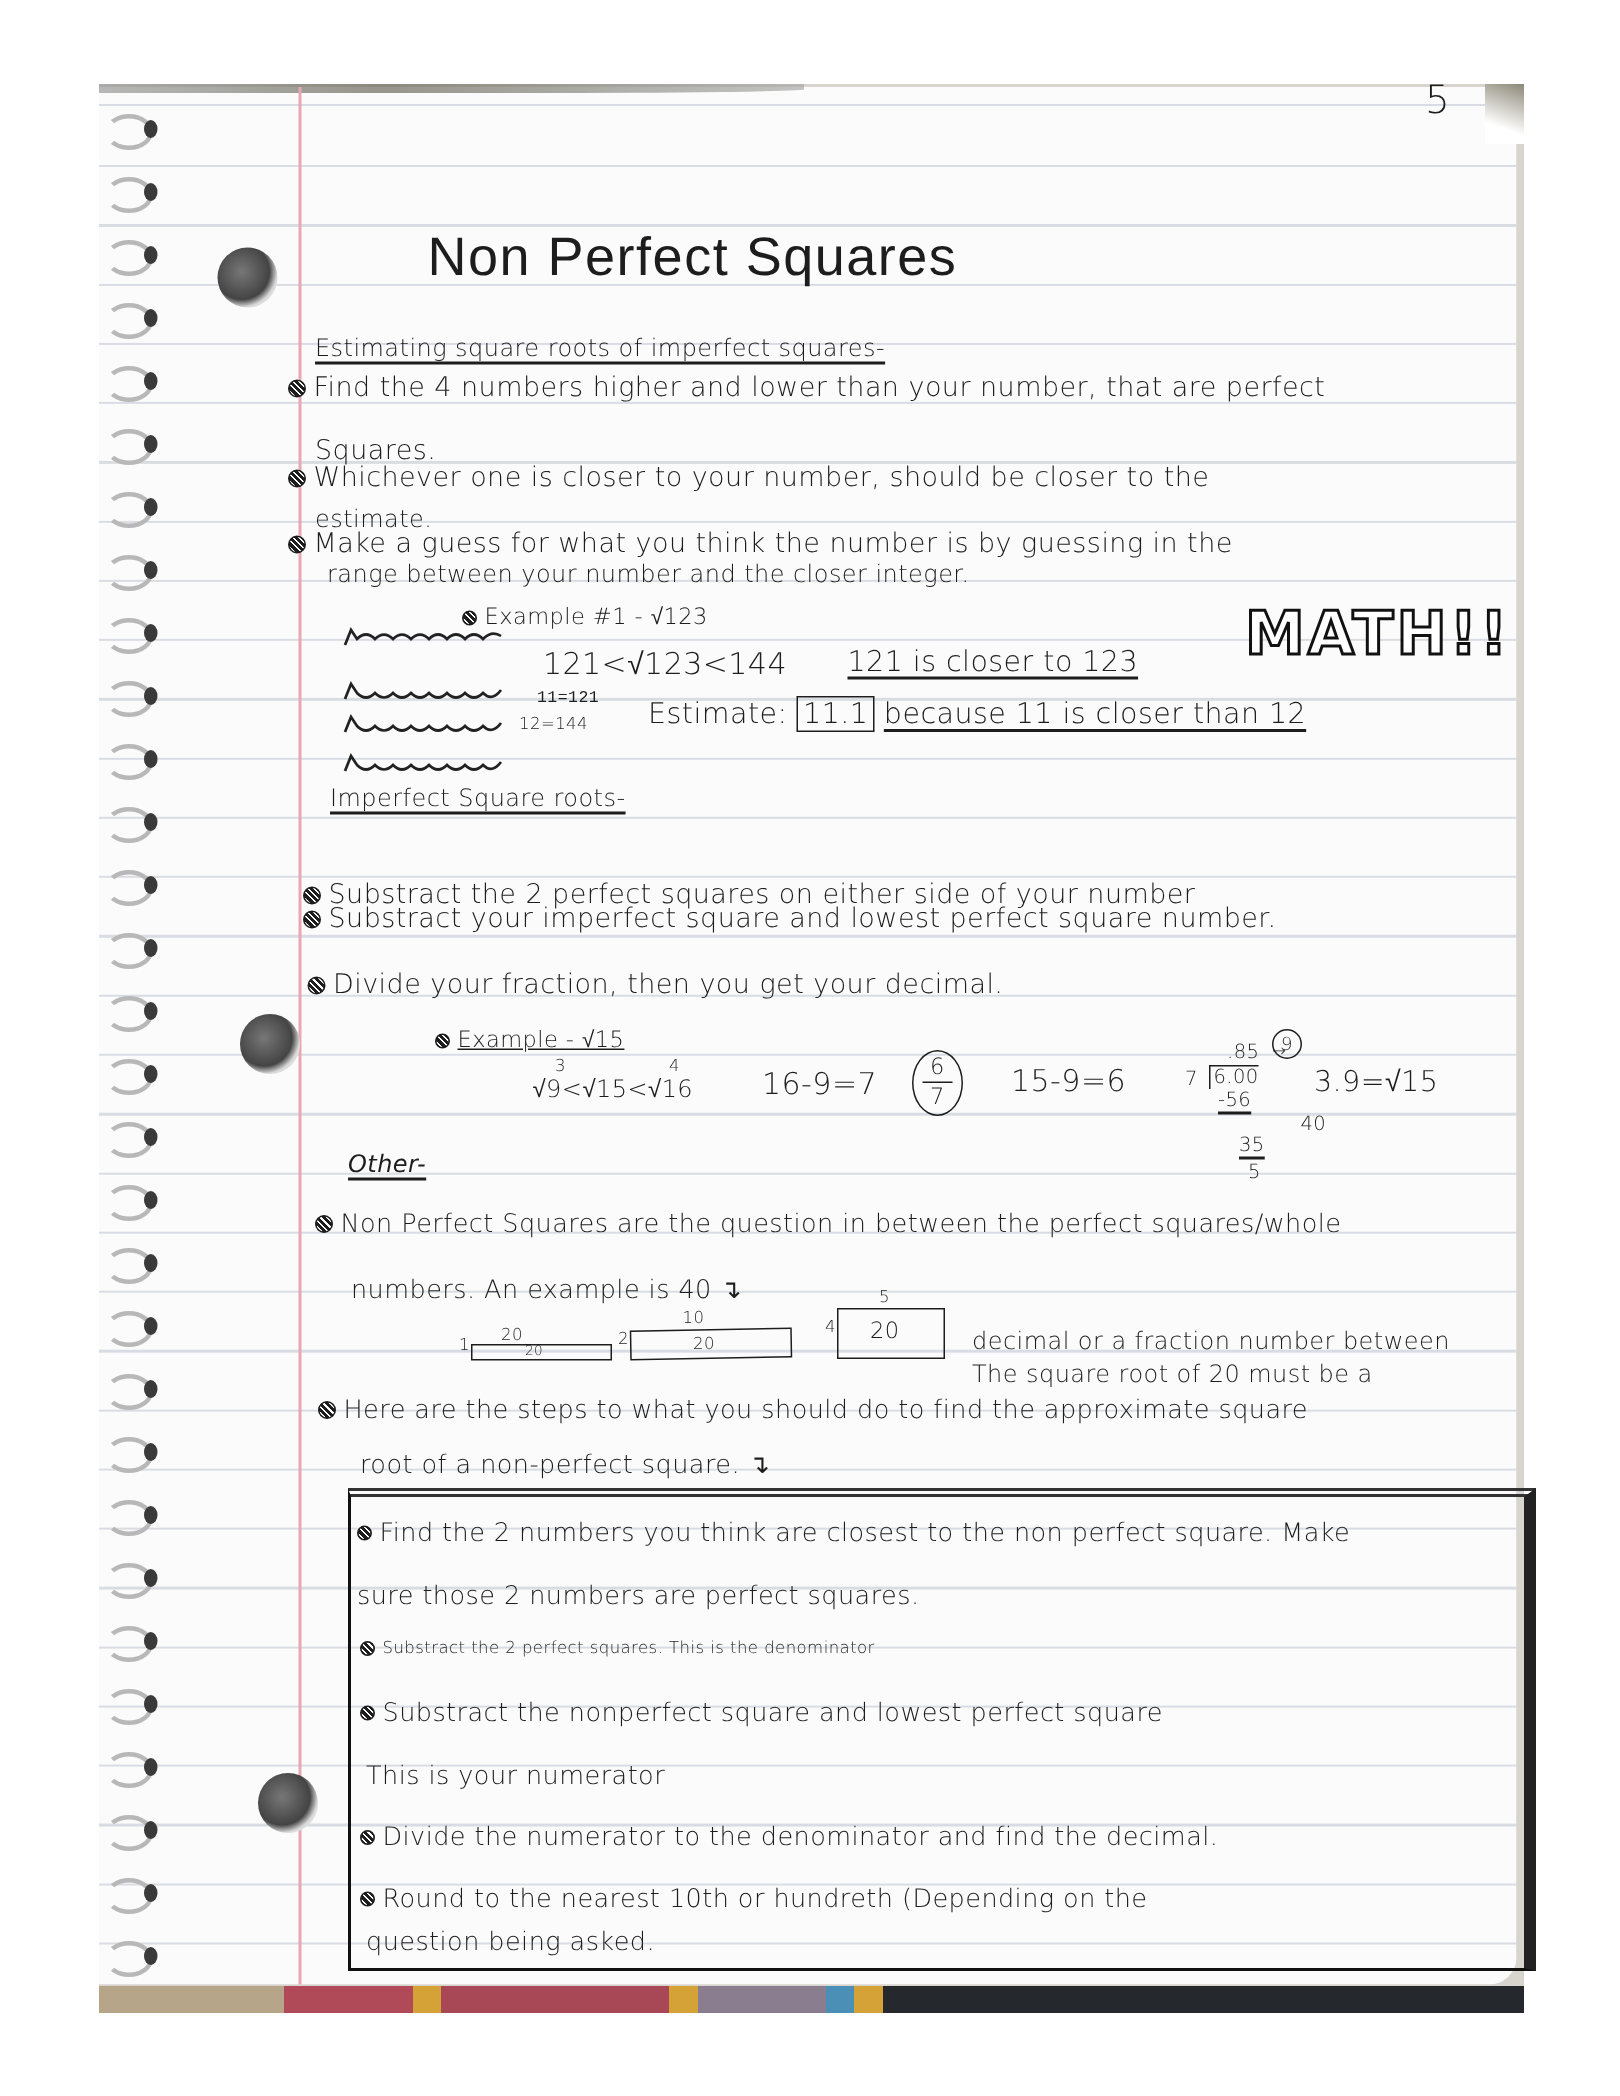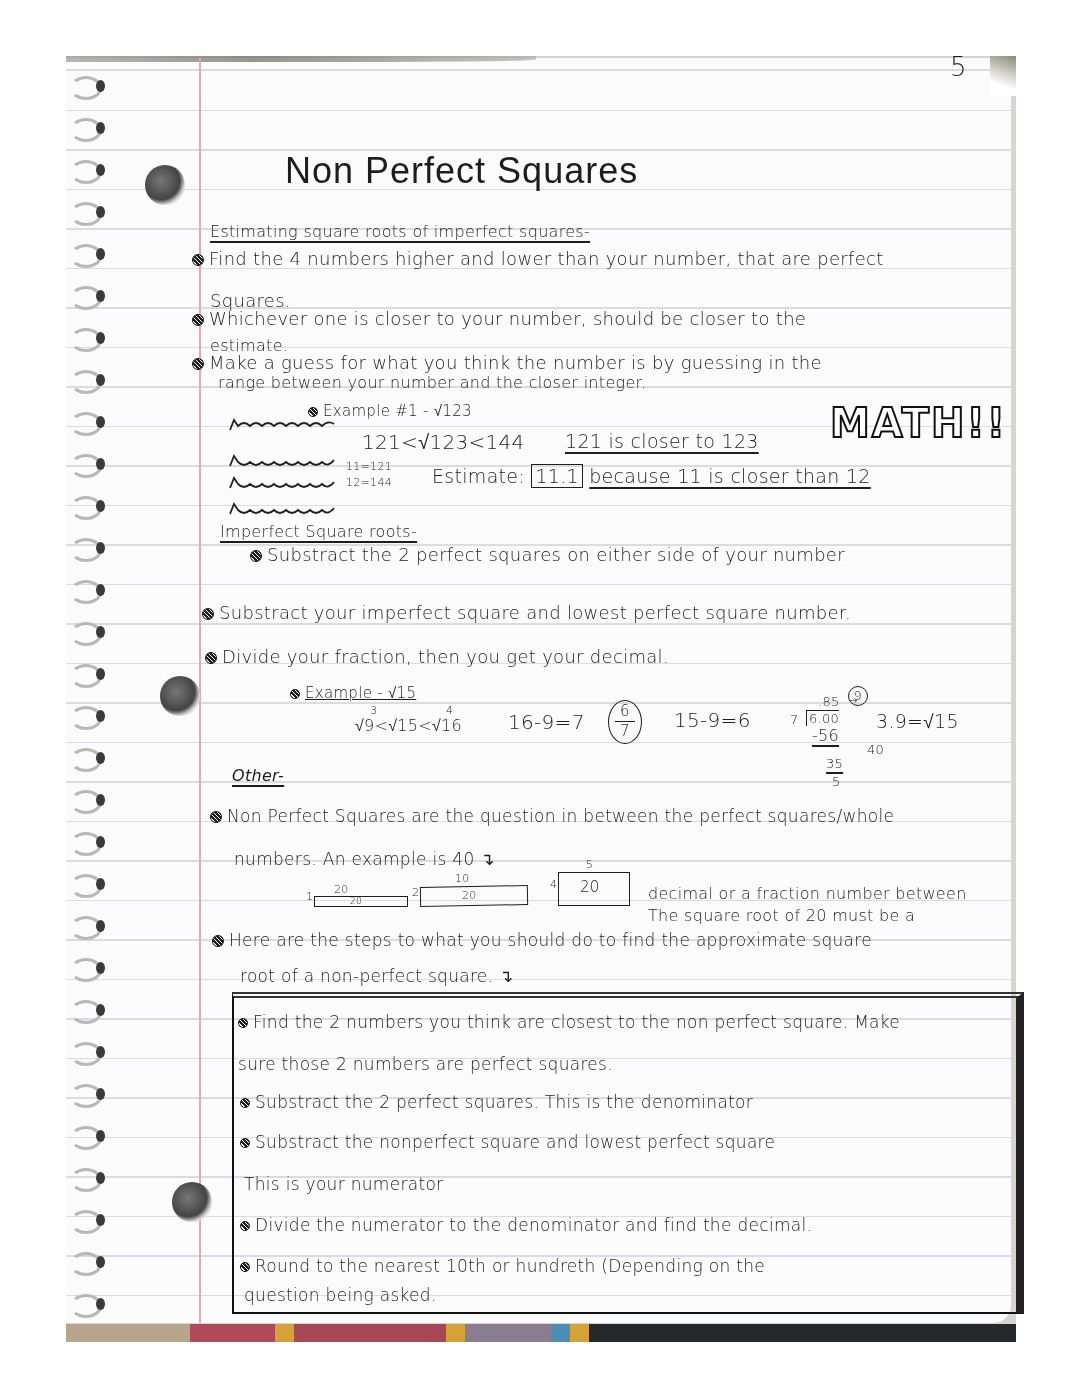--- a/index.html
+++ b/index.html
@@ -110,51 +110,51 @@
 <svg class="squiggle" style="top:476px" viewBox="0 0 110 14">
     <path d="M2 12 L6 2 L10 8 Q16 14 22 8 Q28 14 34 8 Q40 14 46 8 Q52 14 58 8 Q64 14 70 8 Q76 14 82 8 Q88 14 94 8 Q100 14 106 6" fill="none" stroke="#222" stroke-width="1.8"></path>
   </svg>
 <svg class="squiggle" style="top:502px" viewBox="0 0 110 14">
     <path d="M2 12 L6 2 L10 8 Q16 14 22 8 Q28 14 34 8 Q40 14 46 8 Q52 14 58 8 Q64 14 70 8 Q76 14 82 8 Q88 14 94 8 Q100 14 106 6" fill="none" stroke="#222" stroke-width="1.8"></path>
   </svg>
 
 <div class="hw" style="left:362px; top:430px; font-size:20px;">121&lt;√123&lt;144</div>
 <div class="hw u" style="left:565px; top:430px; font-size:19px;">121 is closer to 123</div>
 <div class="hw math-logo" style="left:830px; top:400px;">MATH!!</div>
-<div class="hw xs" style="left:346px; top:460px;">11=121</div>
+<div class="hw xs" style="left:358px; top:460px;font-family:Liberation Mono, monospace;">11=121</div>
 <div class="hw xs" style="left:346px; top:476px;">12=144</div>
 <div class="hw" style="left:432px; top:465px; font-size:19px;">
   <span>Estimate:</span>
   <span class="boxed">11.1</span>
   <span class="u">because 11 is closer than 12</span>
 </div>
 
 <div class="hw u" style="left:220px; top:522px; font-size:16px;">Imperfect Square roots-</div>
-<div class="hw b" style="left:202px; top:544px;padding-left:48px;"><span class="bullet"></span><span>Substract the 2 perfect squares on either side of your number</span></div>
+<div class="hw b" style="left:202px; top:586px;"><span class="bullet"></span><span>Substract the 2 perfect squares on either side of your number</span></div>
 <div class="hw b" style="left:202px; top:602px;"><span class="bullet"></span><span>Substract your imperfect square and lowest perfect square number.</span></div>
 <div class="hw b" style="left:205px; top:646px;"><span class="bullet"></span><span>Divide your fraction, then you get your decimal.</span></div>
 
 <div class="hw s" style="left:290px; top:684px;text-decoration:underline;"><span class="bullet" style="width:8px;height:8px;"></span><span>Example - √15</span></div>
 <div class="hw xs" style="left:370px; top:704px;">3</div>
 <div class="hw xs" style="left:446px; top:704px;">4</div>
 <div class="hw" style="left:355px; top:716px; font-size:16px;">√9&lt;√15&lt;√16</div>
 <div class="hw" style="left:508px; top:710px; font-size:20px;">16-9=7</div>
 <div class="hw circled" style="left:608px; top:700px;">
   <div style="border-bottom:1.5px solid #1d1d1d; margin:1px 6px 0;">6</div>
   <div>7</div>
 </div>
 <div class="hw" style="left:674px; top:708px; font-size:20px;">15-9=6</div>
 
 <div>
   <div class="hw s" style="left:818px; top:694px; font-size:13px;">.85</div>
   <div class="hw xs" style="left:848px; top:694px;">→</div>
   <div class="hw" style="left:848px; top:686px; width:18px; height:18px; border:1.5px solid #1d1d1d; border-radius:50%; text-align:center; font-size:12px; line-height:18px;">9</div>
   <div class="hw" style="left:790px; top:712px; font-size:13px;">7</div>
   <div class="hw" style="left:806px; top:710px; font-size:13px; border-top:1.4px solid #1d1d1d; border-left:1.4px solid #1d1d1d; padding-left:2px;">6.00</div>
-  <div class="hw u" style="left:812px; top:726px; font-size:16px;">-56</div>
+  <div class="hw u" style="left:812px; top:726px; font-size:13px;">-56</div>
   <div class="hw" style="left:867px; top:742px; font-size:13px;">40</div>
   <div class="hw u" style="left:826px; top:756px; font-size:13px;">35</div>
   <div class="hw" style="left:832px; top:774px; font-size:13px;">5</div>
 </div>
 <div class="hw" style="left:876px; top:710px; font-size:19px;">3.9=√15</div>
 
 <div class="hw u" style="left:232px; top:766px; font-size:16px;font-style:italic;">Other-</div>
 <div class="hw" style="left:210px; top:806px; font-size:17px;"><span class="bullet"></span><span>Non Perfect Squares are the question in between the perfect squares/whole</span></div>
 <div class="hw" style="left:234px; top:849px; font-size:17px;"><span>numbers. An example is 40</span> <span>↴</span></div>
 
@@ -174,18 +174,18 @@
 </div>
 <div class="hw s" style="left:648px; top:862px; font-size:16px;margin-top:44px;">The square root of 20 must be a</div>
 <div class="hw s" style="left:648px; top:884px; font-size:16px;">decimal or a fraction number between</div>
 
 <div class="hw" style="left:212px; top:930px; font-size:17px;"><span class="bullet"></span><span>Here are the steps to what you should do to find the approximate square</span></div>
 <div class="hw" style="left:240px; top:966px; font-size:17px;"><span>root of a non-perfect square.</span> <span>↴</span></div>
 
 <div class="steps-box"></div>
 <div class="hw" style="left:238px; top:1012px; font-size:17px;"><span class="bullet" style="width:8px;height:8px;"></span><span>Find the 2 numbers you think are closest to the non perfect square. Make</span></div>
 <div class="hw" style="left:238px; top:1054px; font-size:17px;">sure those 2 numbers are perfect squares.</div>
-<div class="hw" style="left:240px; top:1092px; font-size:17px;"><span class="bullet" style="width:8px;height:8px;"></span><span>Substract the 2 perfect squares. This is the denominator</span></div>
+<div class="hw" style="left:240px; top:1092px; font-size:11px;"><span class="bullet" style="width:8px;height:8px;"></span><span>Substract the 2 perfect squares. This is the denominator</span></div>
 <div class="hw" style="left:240px; top:1132px; font-size:17px;"><span class="bullet" style="width:8px;height:8px;"></span><span>Substract the nonperfect square and lowest perfect square</span></div>
 <div class="hw" style="left:244px; top:1174px; font-size:17px;">This is your numerator</div>
 <div class="hw" style="left:240px; top:1215px; font-size:17px;"><span class="bullet" style="width:8px;height:8px;"></span><span>Divide the numerator to the denominator and find the decimal.</span></div>
 <div class="hw" style="left:240px; top:1256px; font-size:17px;"><span class="bullet" style="width:8px;height:8px;"></span><span>Round to the nearest 10th or hundreth (Depending on the</span></div>
 <div class="hw" style="left:244px; top:1285px; font-size:17px;">question being asked.</div>
 
 </body></html>

